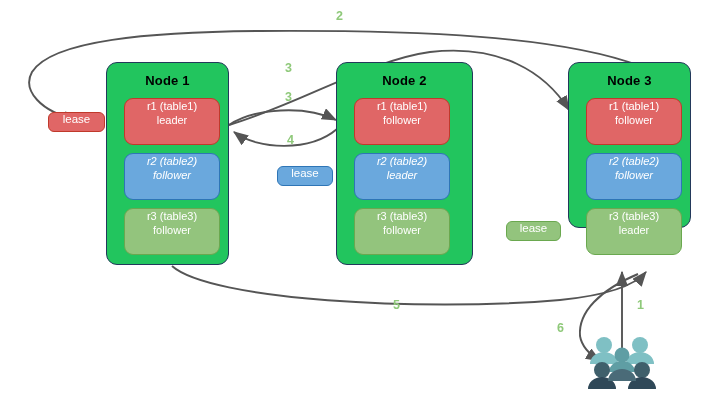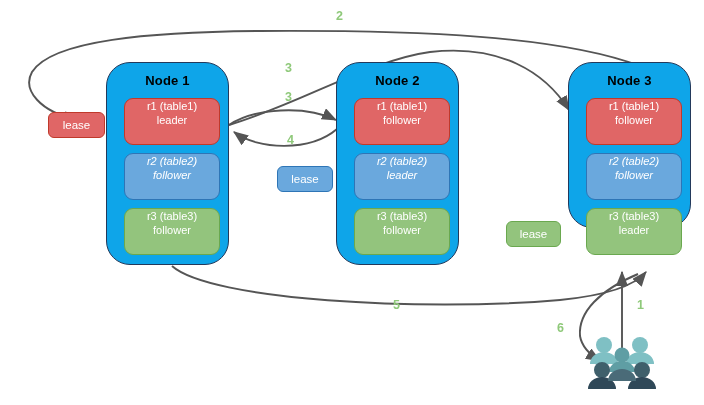--- a/index.html
+++ b/index.html
@@ -9,22 +9,22 @@
     font-family:"Liberation Sans", sans-serif;
     overflow:hidden;
     position:relative;
   }
   #canvas{position:absolute;left:0;top:0;width:704px;height:405px;}
   svg.edges{position:absolute;left:0;top:0;width:704px;height:405px;pointer-events:none;}
 
   .node-box{
     position:absolute;
     border:1.4px solid #23395b;
-    border-radius:24px;
-    background:#0ea5e9;
+    border-radius:11px;
+    background:#22c55e;
     box-sizing:border-box;
   }
   .node-title{
     position:absolute;
     width:100%;
     top:10px;left:0;
     text-align:center;
     font-size:13px;
     font-weight:bold;
     color:#000000;
@@ -48,25 +48,24 @@
   }
   .rep-red{background:#e06666;border:1.6px solid #c0392b;}
   .rep-blue{background:#6aa8dd;border:1.6px solid #2e75b6;font-style:italic;}
   .rep-green{background:#93c47d;border:1.6px solid #6aa84f;}
 
   .lease{
     position:absolute;
     border-radius:6px;
     box-sizing:border-box;
     display:flex;
-    align-items:center;
     justify-content:center;
     color:#ffffff;
     font-size:11.5px;
-    height:26px;
+    height:20px;
   }
   .lease-red{background:#e06666;border:1.6px solid #c0392b;}
   .lease-blue{background:#6aa8dd;border:1.6px solid #2e75b6;}
   .lease-green{background:#93c47d;border:1.6px solid #6aa84f;}
 
   .step-label{
     position:absolute;
     color:#8fc97a;
     font-size:12.5px;
     font-weight:bold;
@@ -110,21 +109,21 @@
     <div class="replica rep-blue" style="top:90px;">
       <span>r2 (table2)</span>
       <span>follower</span>
     </div>
     <div class="replica rep-green" style="top:145px;">
       <span>r3 (table3)</span>
       <span>follower</span>
     </div>
   </div>
 
-  <div class="node-box" style="left:336px;top:62px;width:123px;height:203px;">
+  <div class="node-box" style="left:336px;top:62px;width:137px;height:203px;">
     <div class="node-title">Node 2</div>
     <div class="replica rep-red" style="top:35px;">
       <span>r1 (table1)</span>
       <span>follower</span>
     </div>
     <div class="replica rep-blue" style="top:90px;">
       <span>r2 (table2)</span>
       <span>leader</span>
     </div>
     <div class="replica rep-green" style="top:145px;">

